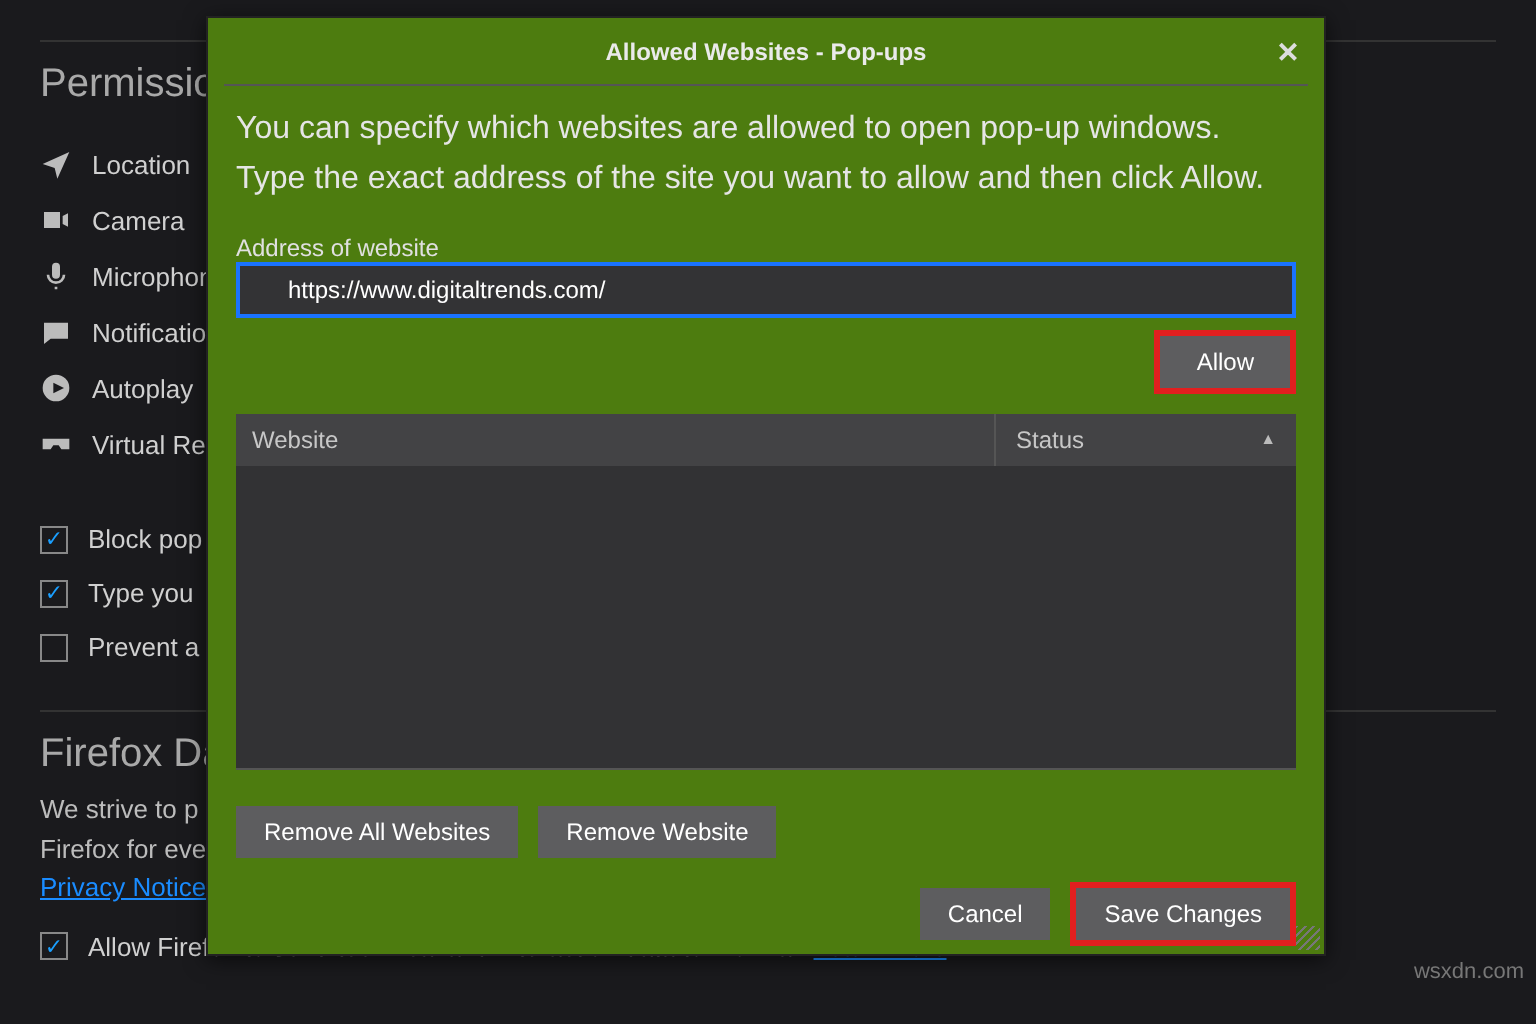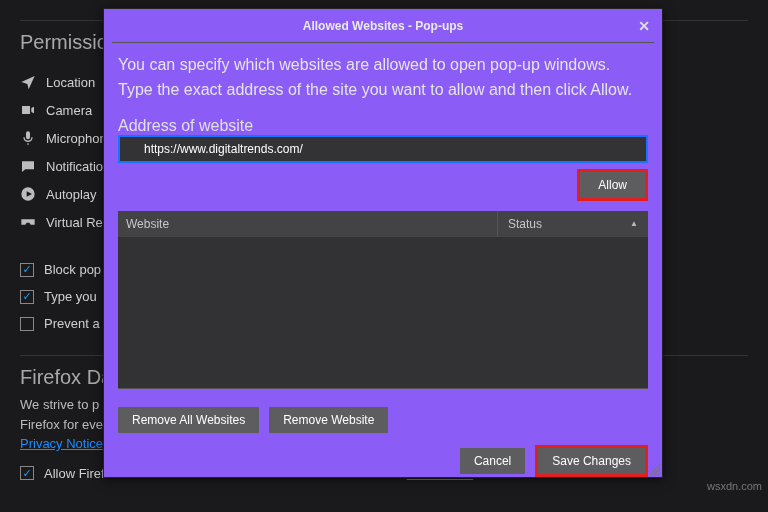--- a/index.html
+++ b/index.html
@@ -11,26 +11,26 @@
   .chk { display: flex; align-items: center; gap: 10px; padding: 6px 0; color: #d0d0d0; }
   .cbox { width: 14px; height: 14px; border: 1px solid #888; display: inline-flex; align-items: center; justify-content: center; color: #1a9fff; font-size: 11px; }
   .cbox.on::after { content: "✓"; }
   .spacer { height: 20px; }
   .fx-section { margin-top: 18px; }
   .fx-section .section-hdr { margin-bottom: 6px; }
   .fx-copy { color: #bcbcbc; line-height: 1.5; }
   .link { color: #1a8cff; text-decoration: underline; }
   .watermark { position: absolute; right: 6px; bottom: 20px; color: #777; font-size: 11px; }
   
-  .dialog { position: absolute; left: 103px; top: 8px; width: 560px; height: 470px; background: #8b5cf6; border: 1px solid #222; box-shadow: 0 2px 10px rgba(0,0,0,.6); display: flex; flex-direction: column; }
+  .dialog { position: absolute; left: 103px; top: 8px; width: 560px; height: 470px; background: #4d7c0f; border: 1px solid #222; box-shadow: 0 2px 10px rgba(0,0,0,.6); display: flex; flex-direction: column; }
   .dlg-titlebar { position: relative; height: 34px; display: flex; align-items: center; justify-content: center; font-size: 12px; font-weight: 600; color: #eaeaea; border-bottom: 1px solid #555; margin: 0 8px; }
   .dlg-close { position: absolute; right: 0; top: 50%; transform: translateY(-50%); width: 20px; height: 20px; display: flex; align-items: center; justify-content: center; cursor: pointer; color: #ddd; font-size: 14px; }
   .dlg-body { padding: 10px 14px 0 14px; display: flex; flex-direction: column; flex: 1; }
   .dlg-copy { font-size: 16px; line-height: 1.55; color: #e5e5e5; margin-bottom: 14px; }
-  .fld-label { font-size: 16px; color: #e0e0e0; margin-bottom: 0; }
+  .fld-label { font-size: 12px; color: #e0e0e0; margin-bottom: 0; }
   .addr-input { width: 100%; height: 28px; background: #333335; color: #fff; border: 2px solid #1a73ff; padding: 0 24px; font-size: 12px; outline: none; }
   .hl-red { border: 3px solid #e21f1f; }
   .allow-wrap { display: flex; justify-content: flex-end; margin-top: 6px; }
   .btn { background: #5d5d5f; border: none; color: #fff; font-size: 12px; padding: 6px 14px; cursor: pointer; }
   .allow-wrap .btn { padding: 6px 18px; }
   .table { margin-top: 10px; background: #323234; display: flex; flex-direction: column; height: 178px; border-bottom: 1px solid #555; justify-content: center; }
   .thead { display: flex; background: #434345; height: 26px; align-items: center; font-size: 12px; color: #c7c7c7; }
   .th-website { flex: 1; padding-left: 8px; border-right: 1px solid #555; height: 100%; display: flex; align-items: center; }
   .th-status { width: 150px; padding-left: 10px; height: 100%; display: flex; align-items: center; position: relative; }
   .sort-arrow { position: absolute; right: 10px; font-size: 8px; color: #bbb; }

